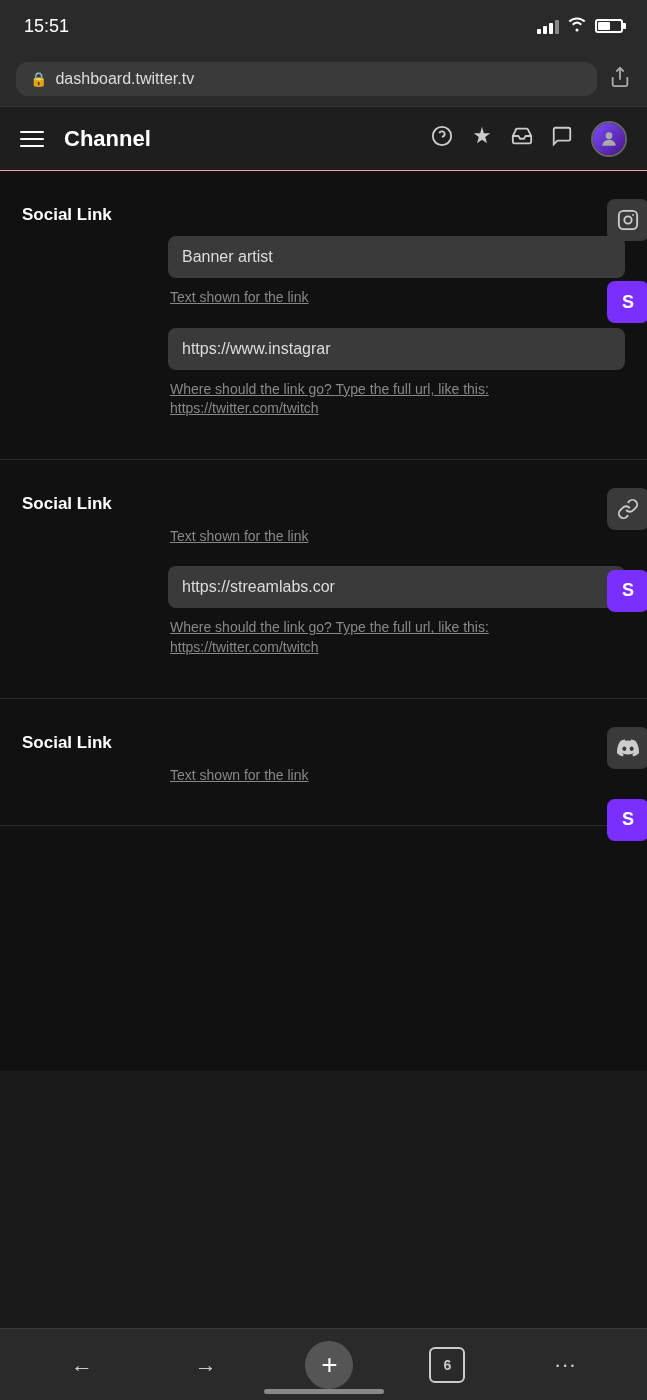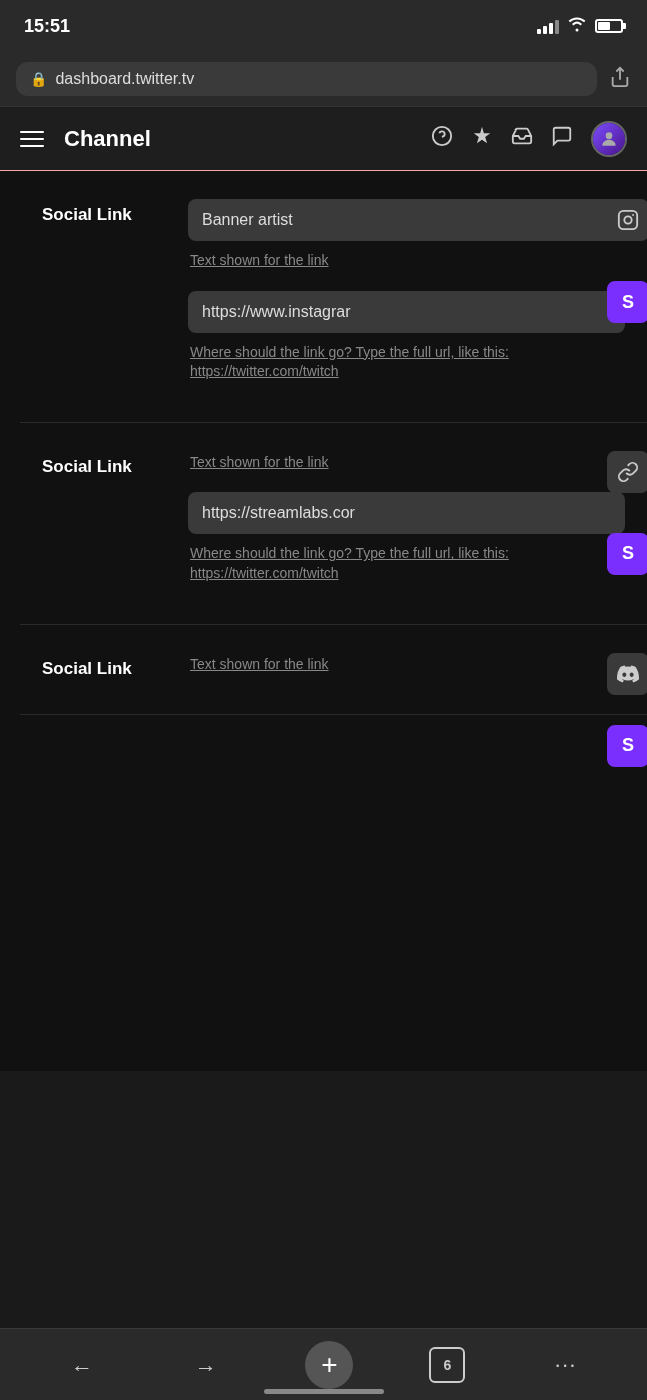--- a/index.html
+++ b/index.html
@@ -18,21 +18,21 @@
     .status-bar {
       background: #2a2a2a;
       height: 52px;
       display: flex;
       align-items: center;
       justify-content: space-between;
       padding: 0 24px;
     }
     .status-time {
       font-size: 18px;
-      font-weight: 700;
+      font-weight: 400;
       color: #fff;
     }
     .status-icons {
       display: flex;
       align-items: center;
       gap: 8px;
     }
     .signal-bars {
       display: flex;
       align-items: flex-end;
@@ -191,20 +191,21 @@
       color: #fff;
       width: 130px;
       flex-shrink: 0;
       padding-top: 6px;
     }
     .section-fields {
       flex: 1;
       display: flex;
       flex-direction: column;
       gap: 8px;
+      margin-top: 37px;
     }
     .field-input {
       background: #3a3a3a;
       border: none;
       border-radius: 8px;
       padding: 12px 14px;
       font-size: 16px;
       color: #ddd;
       width: 100%;
       outline: none;
@@ -297,21 +298,20 @@
       transform: translateX(-50%);
       width: 120px;
       height: 5px;
       background: #888;
       border-radius: 3px;
     }
 
     
     .scroll-area {
       padding-bottom: 80px;
-      padding-left: 20px;
     }
   </style>
 </head>
 <body>
 
 <div class="status-bar">
   <span class="status-time">15:51</span>
   <div class="status-icons">
     <div class="signal-bars">
       <div class="signal-bar" style="height:5px"></div>

